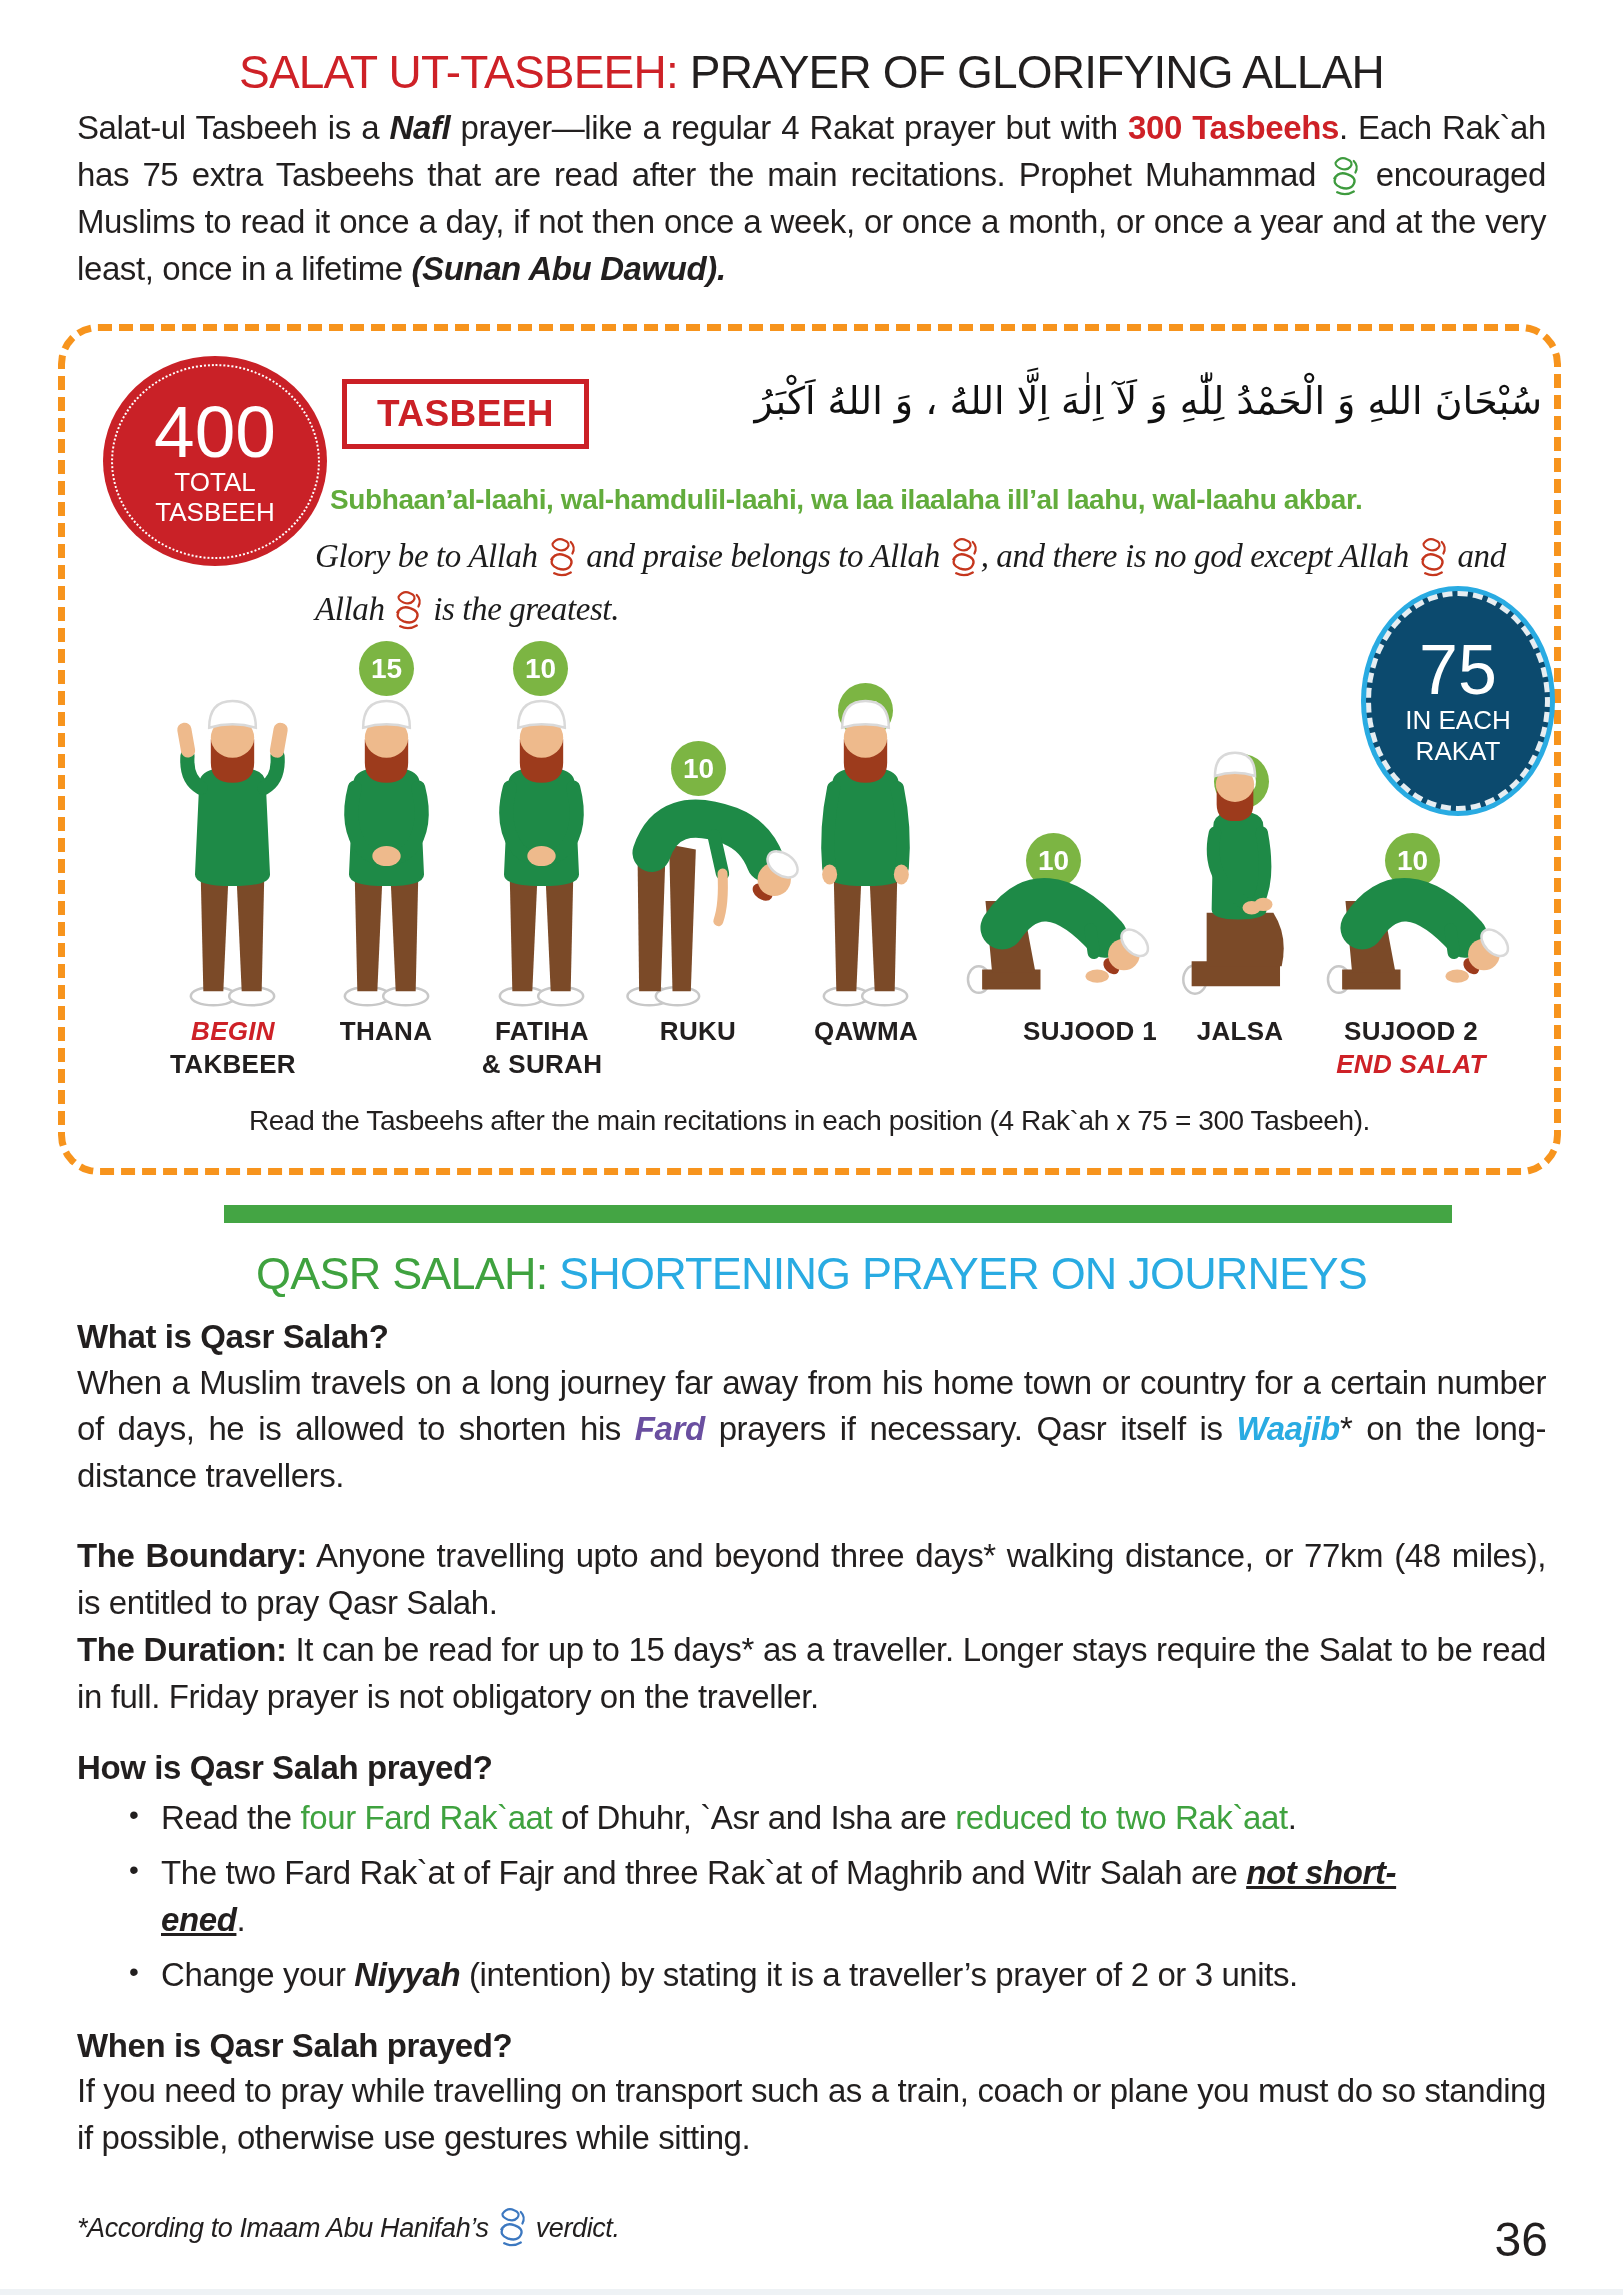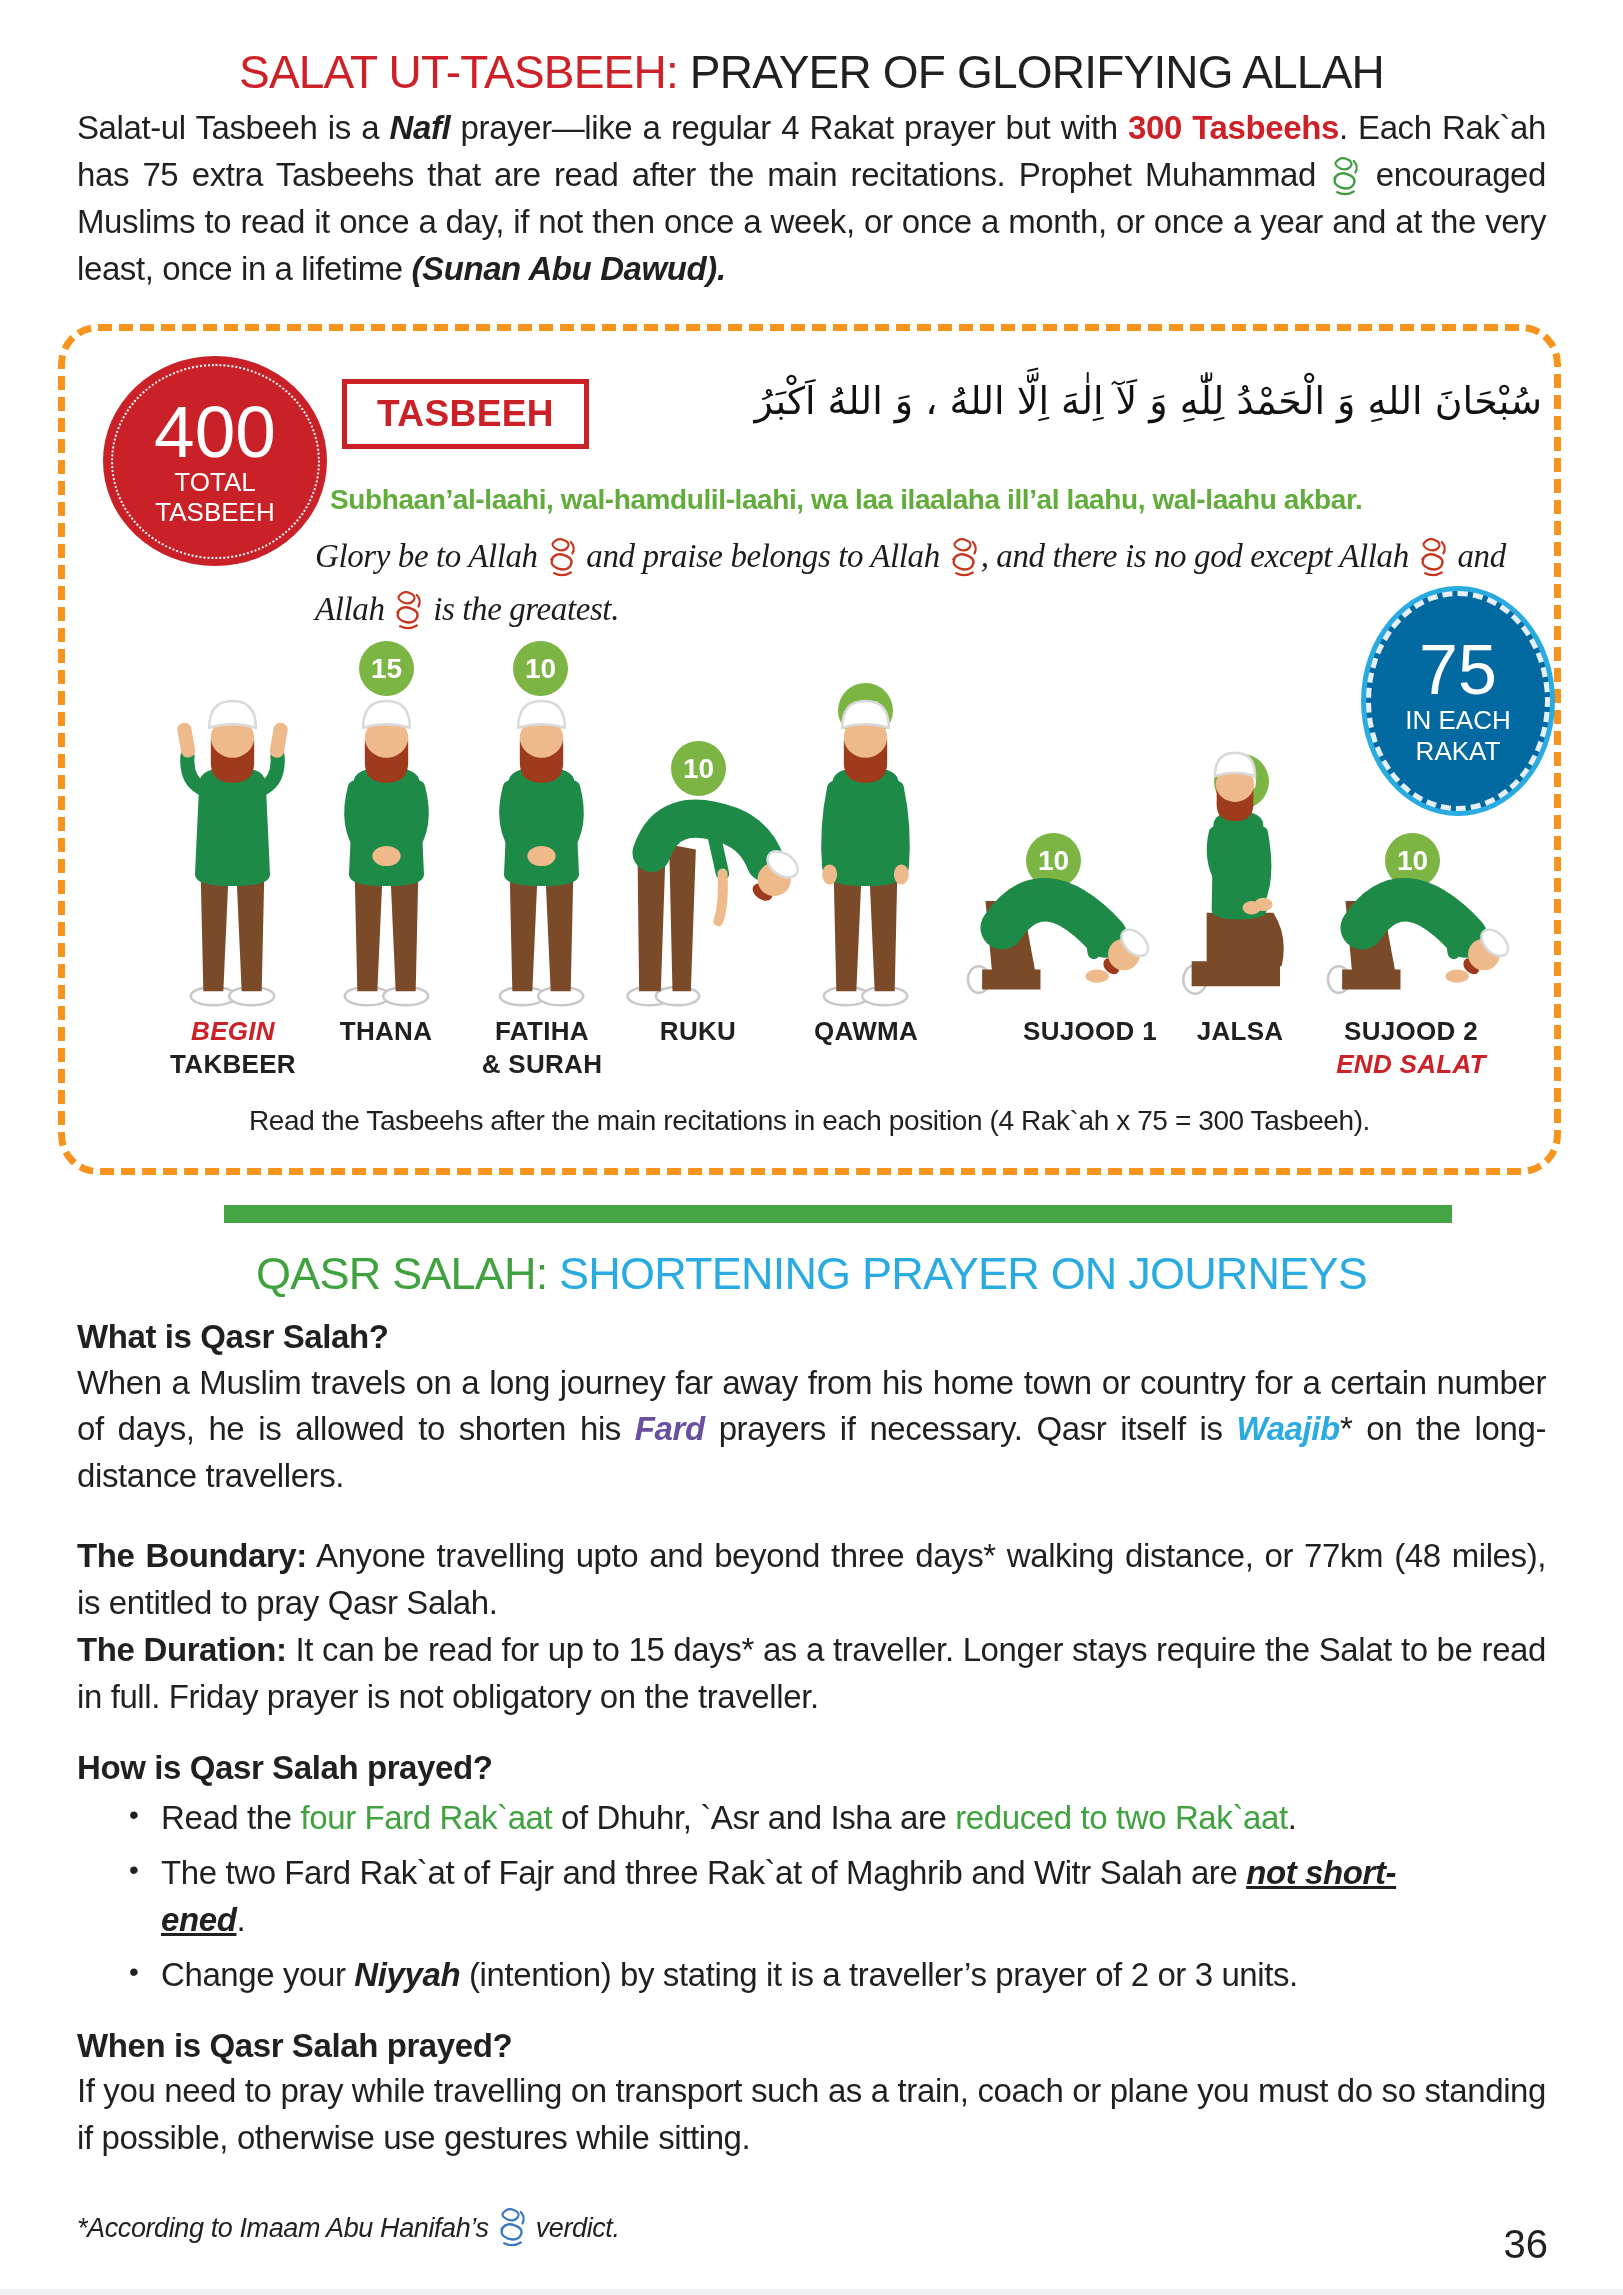--- a/index.html
+++ b/index.html
@@ -25,21 +25,21 @@
   .sec-head{font-size:33px;font-weight:bold;margin:28px 0 3.3px 0;letter-spacing:-0.4px;}
   .sec-head.first{margin-top:18.4px;}
   .bullets{margin:5px 0 0 0;padding:0 0 0 52px;list-style:none;}
   .bullets li{font-size:33px;line-height:1.42;letter-spacing:-0.4px;position:relative;padding-left:32px;margin-top:8.3px;}
   .bullets li::before{content:"•";position:absolute;left:0;top:0;font-size:28px;}
   .footnote{font-size:27px;font-style:italic;letter-spacing:-0.4px;margin-top:43px;}
   .hon{display:inline-block;width:33px;height:42px;vertical-align:-10px;}
   .hon-green{color:#3e9b3e;}
   .hon-red{color:#c5361d;}
   .hon-blue{color:#3c78c0;}
-  .page-num{position:absolute;right:75px;bottom:28px;font-size:40px;}
+  .page-num{position:absolute;right:75px;bottom:28px;font-size:48px;}
   .bottom-edge{position:absolute;left:0;bottom:0;width:100%;height:5.8px;background:#eef2f5;}
   
   .divider{margin:30px 0 0 224px;width:1228px;height:17.5px;background:#44a544;}
   
   .tbox{position:relative;margin:32px 0 0 58px;width:1503px;height:851px;
         border:7.5px dashed #f7941d;border-radius:40px;box-sizing:border-box;}
   .total-badge{position:absolute;left:38px;top:25px;width:224px;height:210px;background:#c92127;
         border-radius:50%;display:flex;flex-direction:column;align-items:center;justify-content:center;color:#fff;}
   .total-badge .ring{position:absolute;left:7.5px;top:7.5px;right:7.5px;bottom:7.5px;border:2.5px dotted #fff;border-radius:50%;}
   .total-badge .num{font-size:73px;font-weight:500;line-height:1;}
@@ -48,21 +48,21 @@
         box-sizing:border-box;display:flex;align-items:center;justify-content:center;
         color:#cb2026;font-size:37px;font-weight:bold;letter-spacing:0.4px;}
   .arabic{position:absolute;left:551px;top:22px;width:926px;height:97px;direction:rtl;text-align:right;
         font-family:"DejaVu Sans",sans-serif;font-size:38px;line-height:97px;color:#111;}
   .translit{position:absolute;left:265px;top:153px;width:1219px;font-size:28px;font-weight:bold;
         letter-spacing:-0.4px;color:#62ac3c;}
   .translat{position:absolute;left:250px;top:199px;width:1234px;font-size:33px;font-style:italic;
         letter-spacing:-0.4px;line-height:1.6;color:#1c1c1c;font-family:Liberation Serif, serif;}
   .badge10{position:absolute;width:55px;height:55px;border-radius:50%;background:#7cb543;color:#fff;
         display:flex;align-items:center;justify-content:center;font-size:28px;font-weight:bold;}
-  .rakat-badge{position:absolute;left:1301px;top:260px;width:184px;height:220px;background:#0369a1;
+  .rakat-badge{position:absolute;left:1301px;top:260px;width:184px;height:220px;background:#0c4a6e;
         border:5px dashed rgba(255,255,255,.9);box-shadow:0 0 0 5px #29abe2;border-radius:50%;
         box-sizing:border-box;display:flex;flex-direction:column;align-items:center;justify-content:center;color:#fff;}
   .rakat-badge .num{font-size:70px;font-weight:500;line-height:1;}
   .rakat-badge .lbl{font-size:26px;line-height:1.2;}
   .figure{position:absolute;top:355px;height:321px;}
   .poslabel{position:absolute;top:684px;width:184px;text-align:center;font-size:26px;font-weight:bold;
         line-height:1.25;letter-spacing:0.3px;}
   .poslabel .ri{color:#ce2127;font-style:italic;}
   .caption{position:absolute;left:0;top:774px;width:100%;text-align:center;font-size:28px;letter-spacing:-0.4px;}
 </style>

